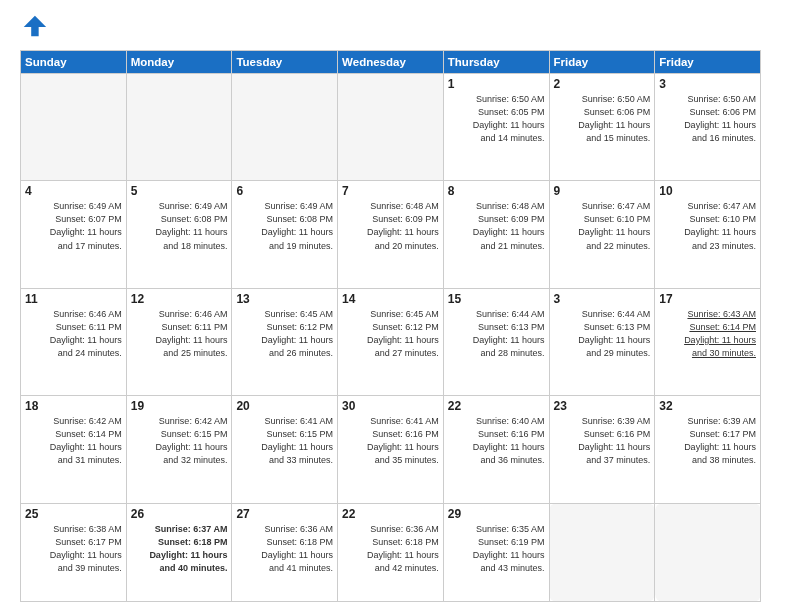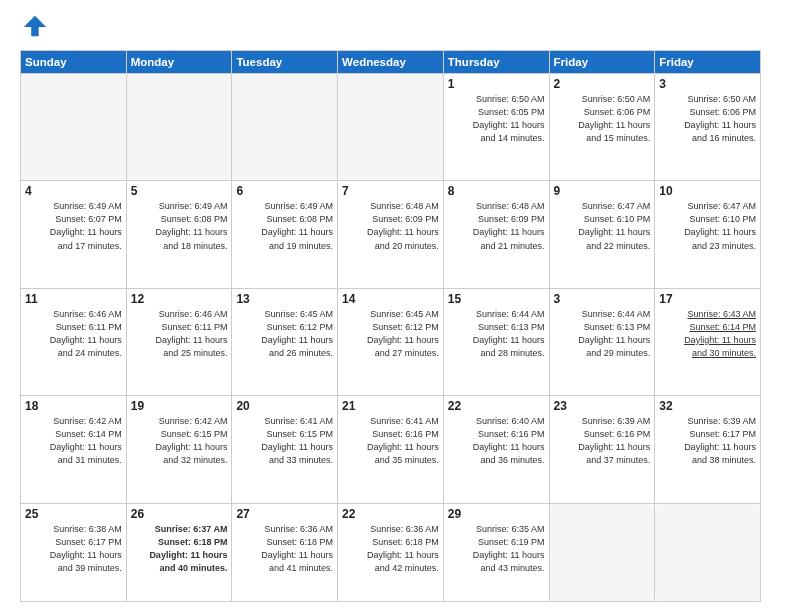--- a/index.html
+++ b/index.html
@@ -284,21 +284,21 @@
 and 32 minutes.</div>
           </td>
           <td>
             <span class="day-num">20</span>
             <div class="day-info" style="white-space: pre-line;">Sunrise: 6:41 AM
 Sunset: 6:15 PM
 Daylight: 11 hours
 and 33 minutes.</div>
           </td>
           <td>
-            <span class="day-num">21</span>
+            <span class="day-num">30</span>
             <div class="day-info" style="white-space: pre-line;">Sunrise: 6:41 AM
 Sunset: 6:16 PM
 Daylight: 11 hours
 and 35 minutes.</div>
           </td>
           <td>
             <span class="day-num">22</span>
             <div class="day-info" style="white-space: pre-line;">Sunrise: 6:40 AM
 Sunset: 6:16 PM
 Daylight: 11 hours

